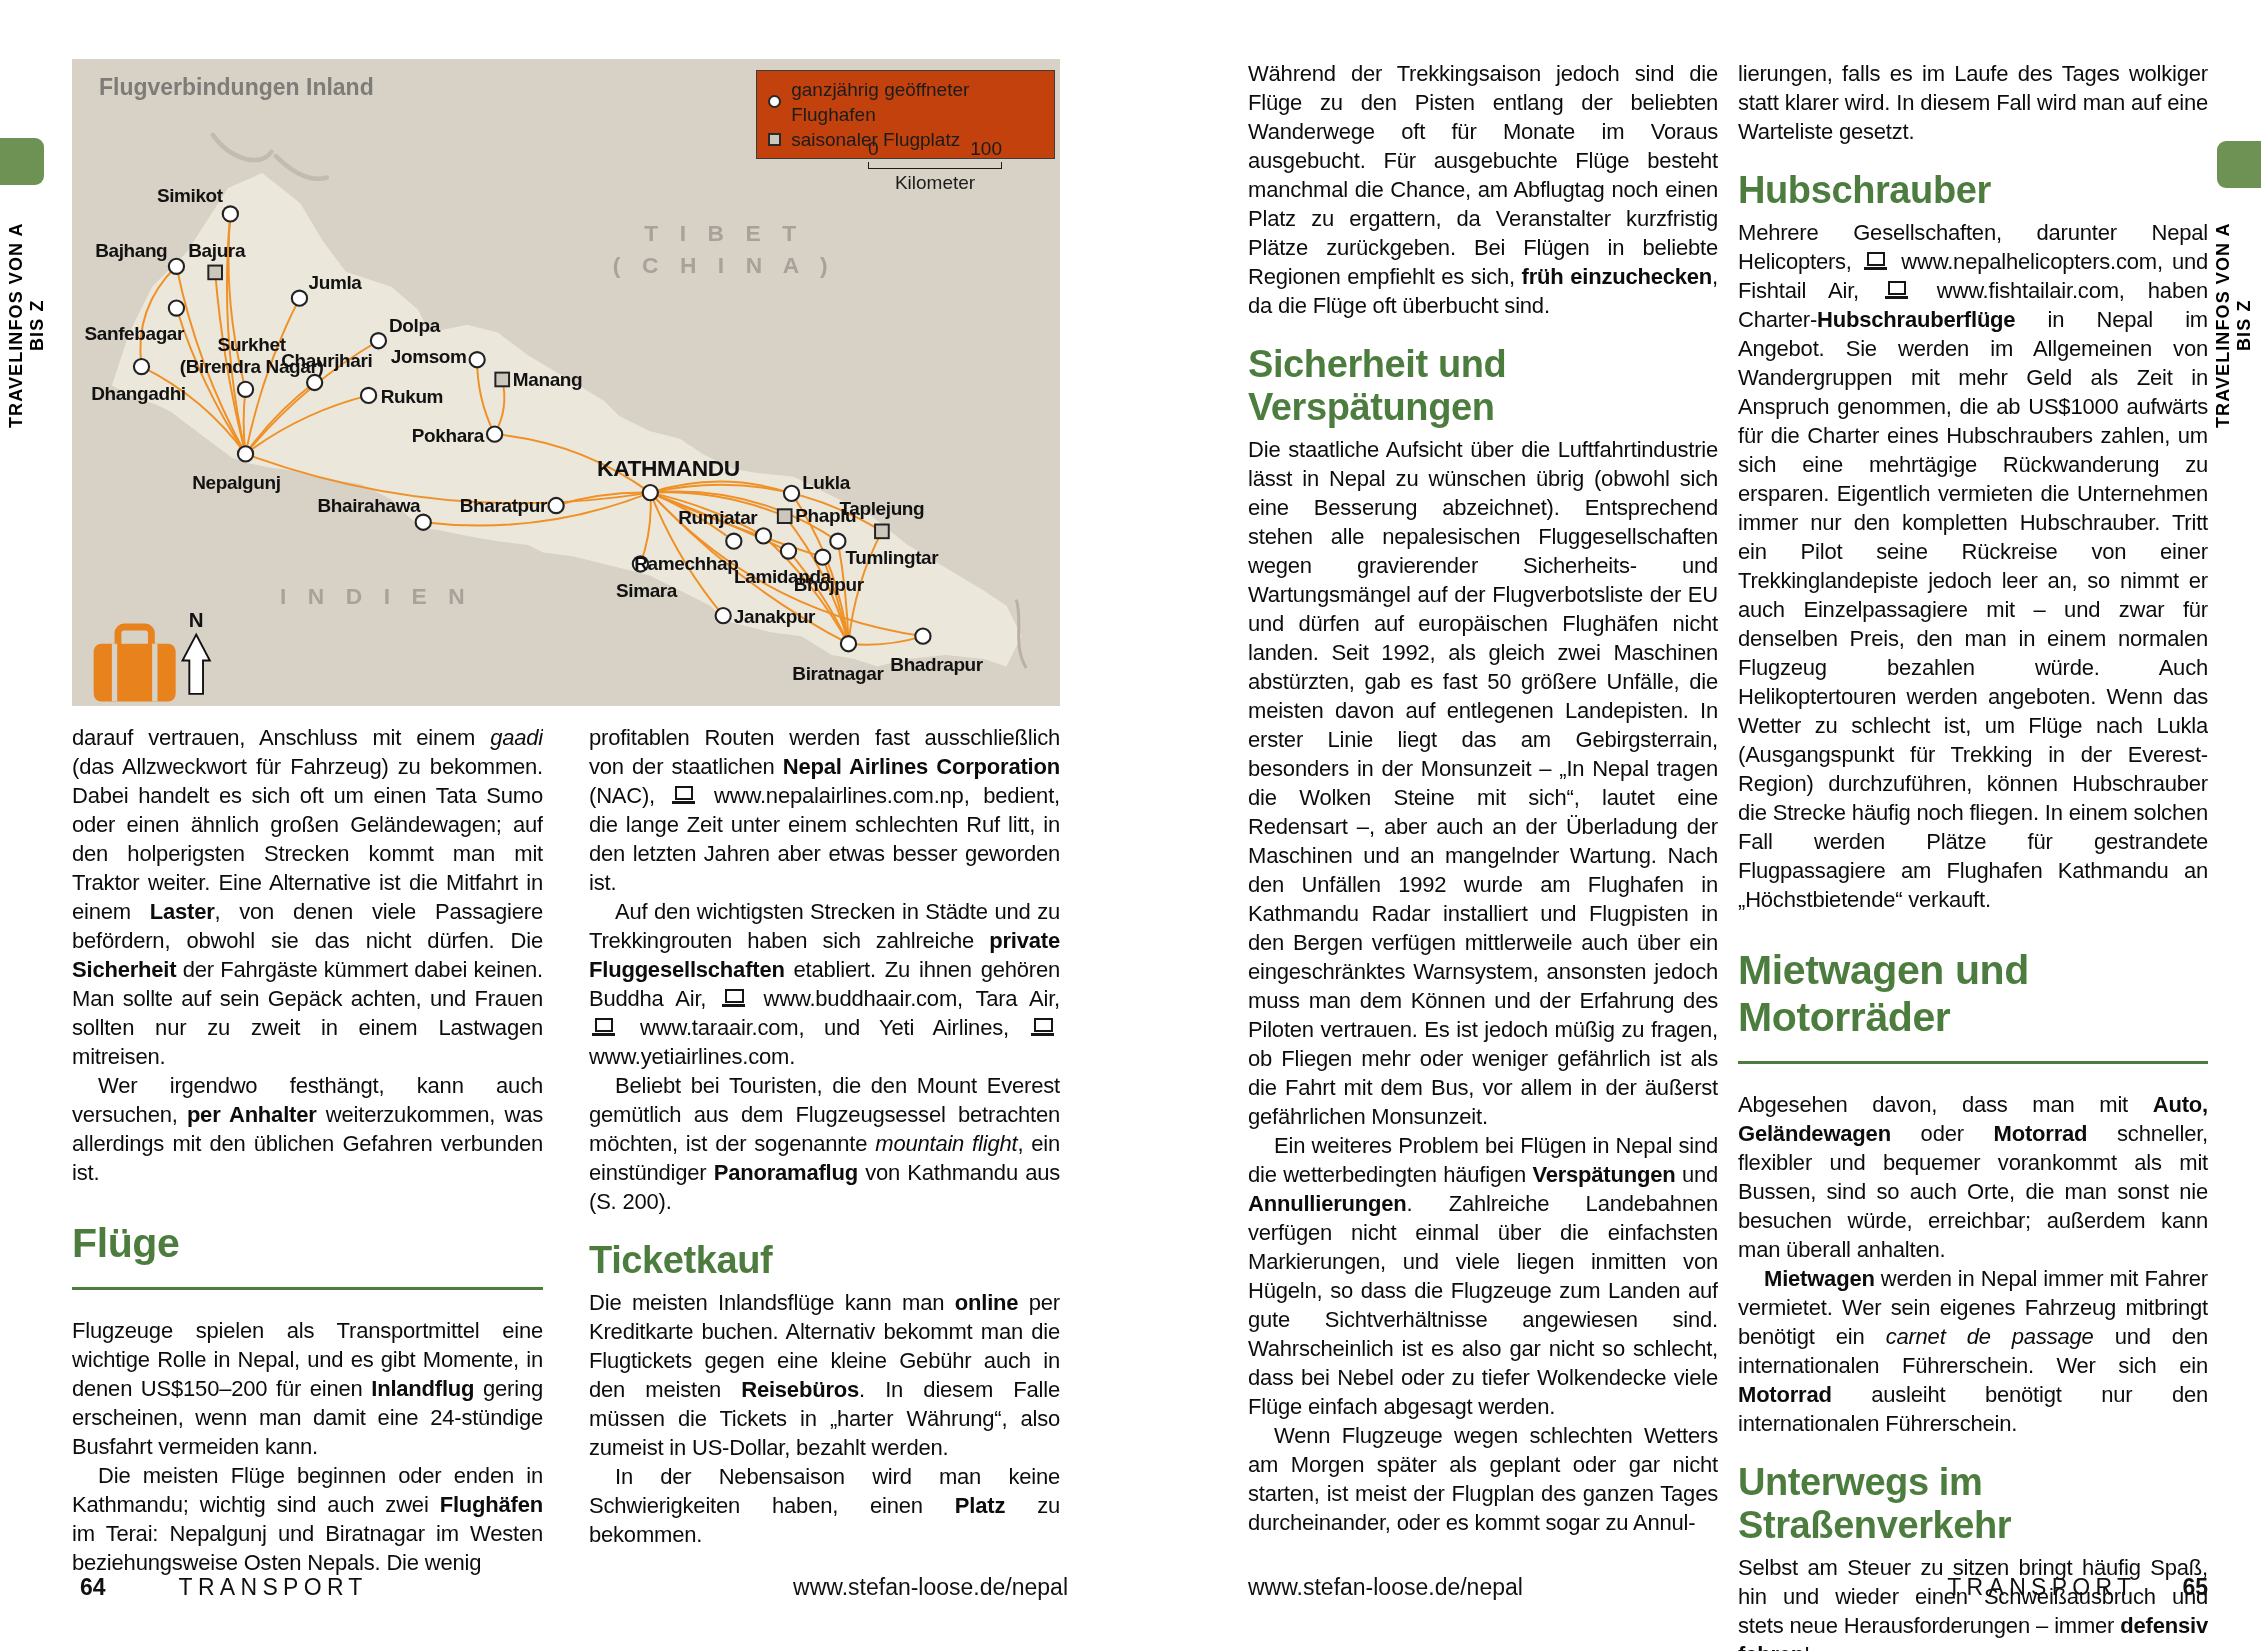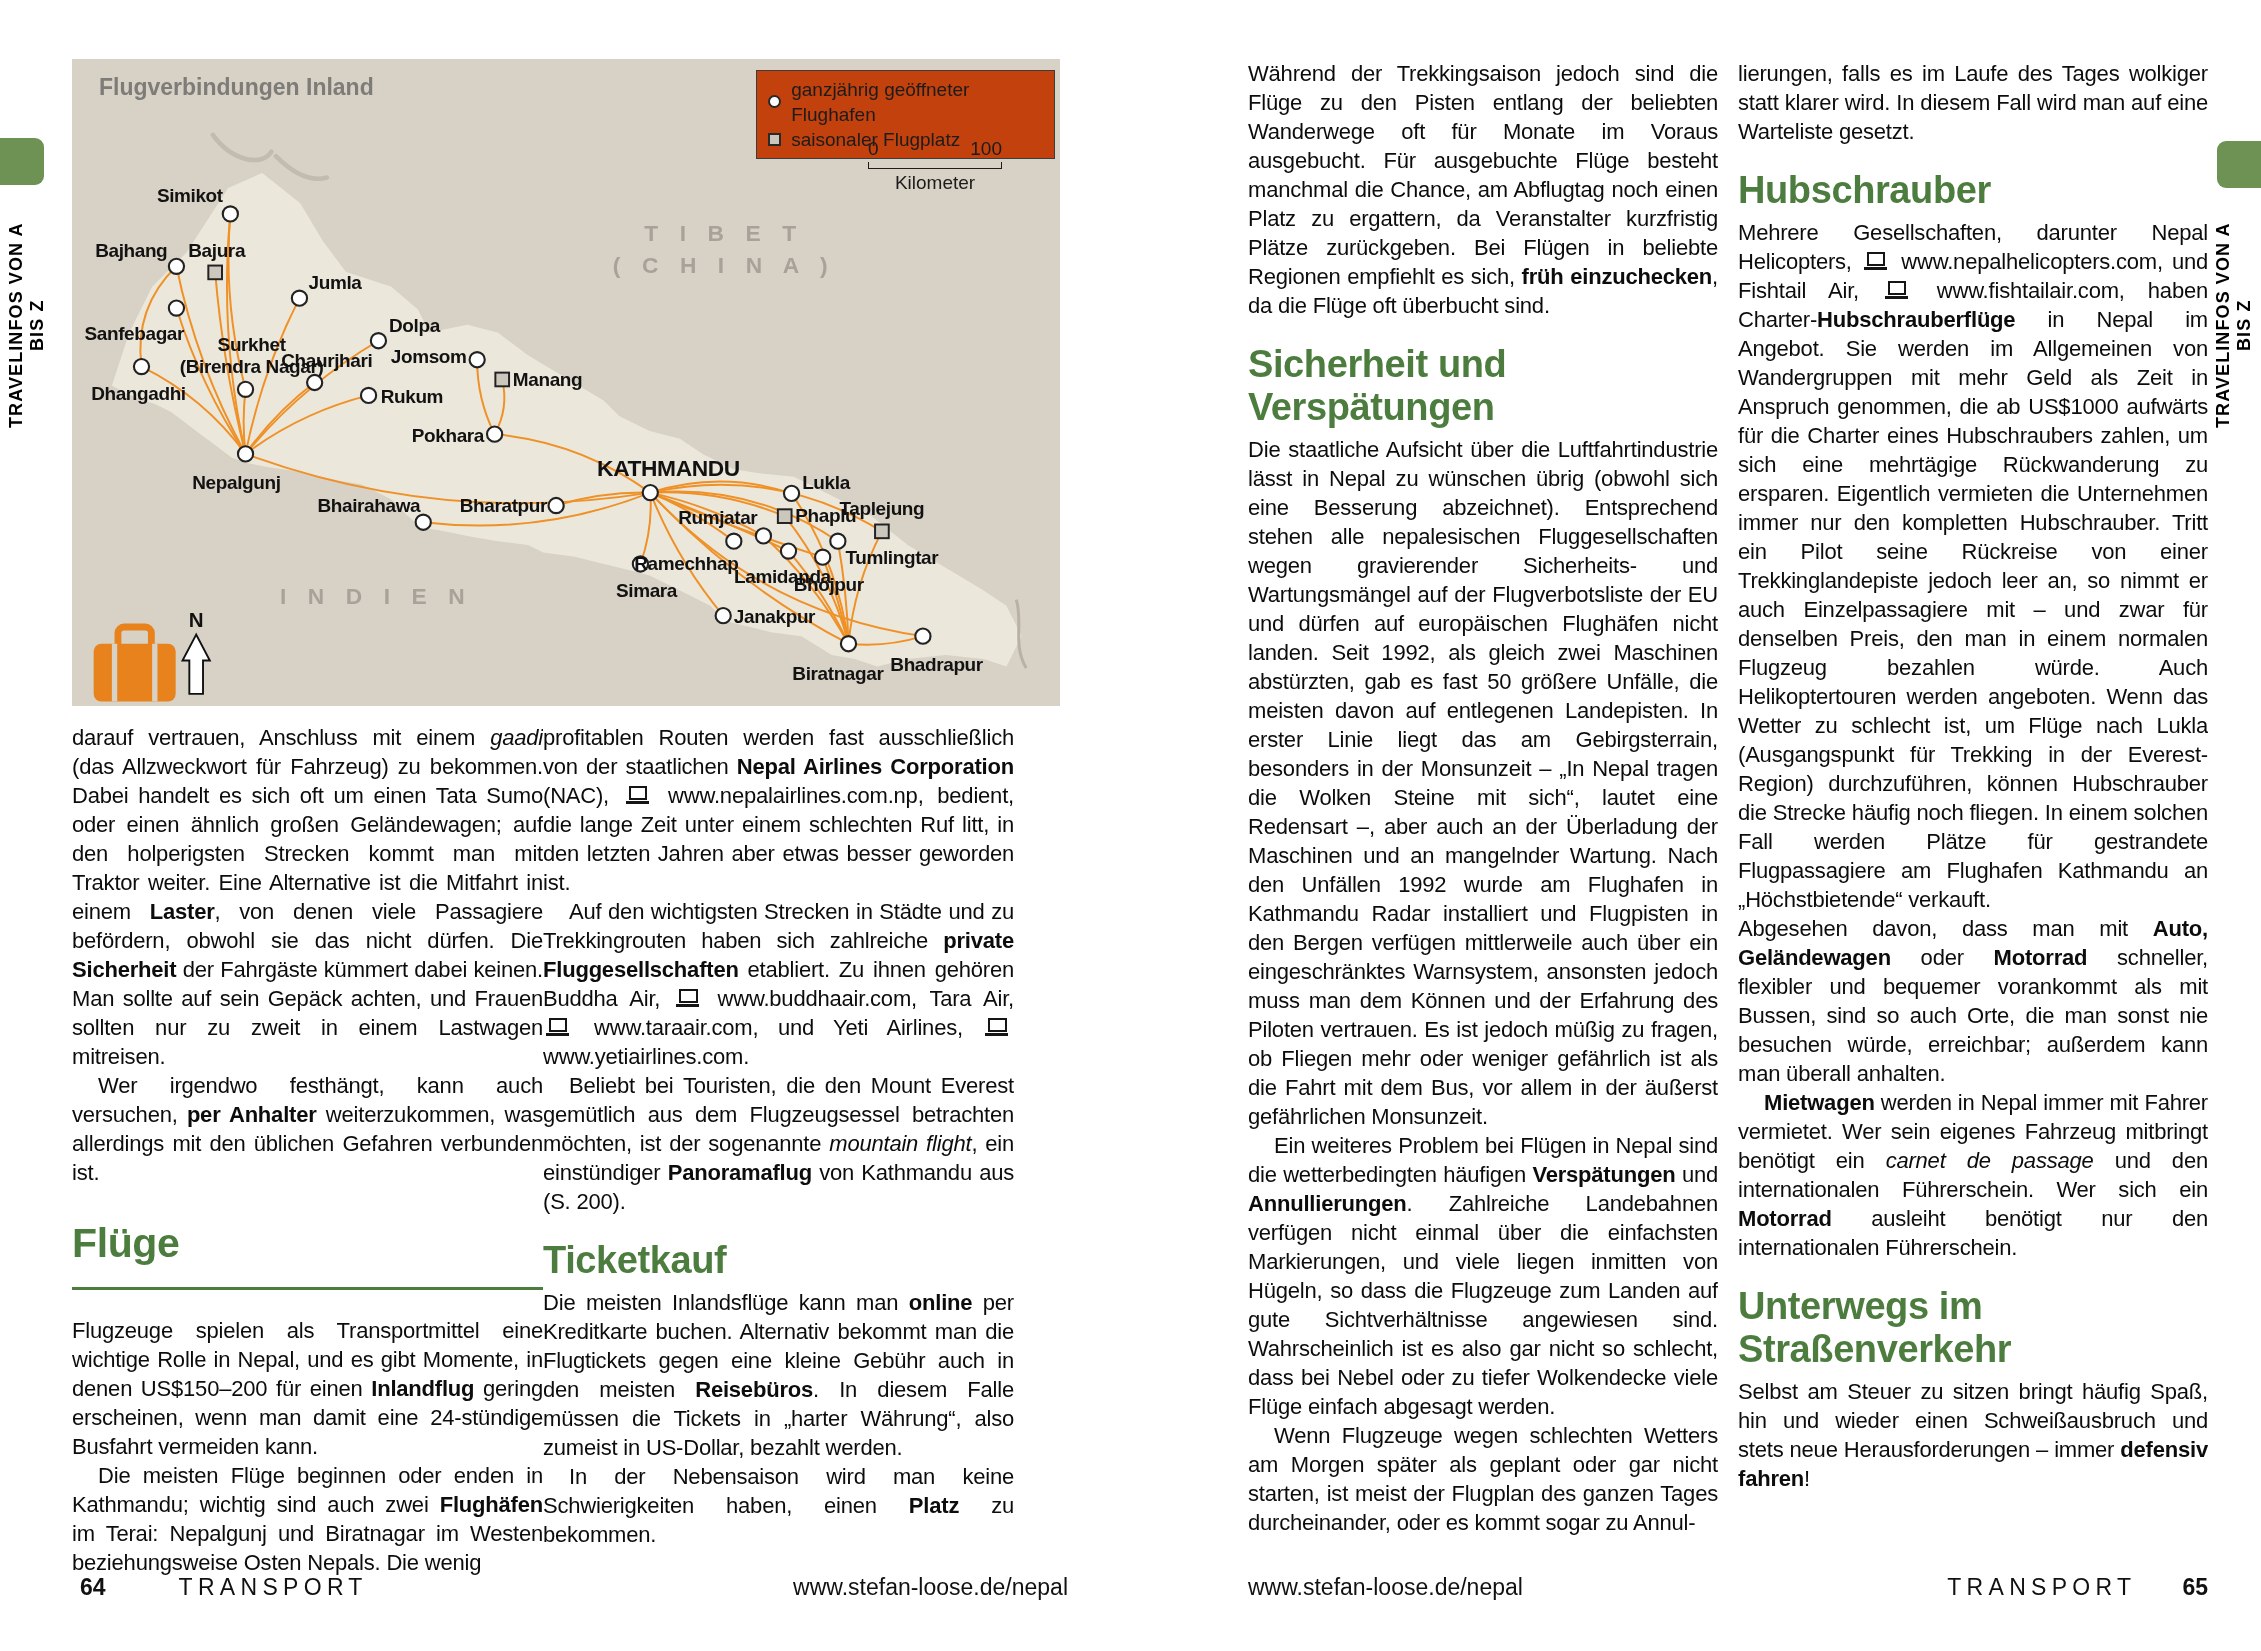--- a/index.html
+++ b/index.html
@@ -24,21 +24,21 @@
   .sym{display:inline-block;width:13px;height:13px;border:2.3px solid #2a2a28;box-sizing:border-box;flex:0 0 auto;}
   .sym.circle{border-radius:50%;background:#fff;}
   .sym.square{background:#cbc7bd;}
   .scalebar{position:absolute;left:796px;top:79px;width:134px;font-size:19px;color:#1c1c1c;}
   .scale-nums{display:flex;justify-content:space-between;padding:0 0 1.5px 0;}
   .scale-line{height:6.8px;border-left:1.9px solid #1c1c1c;border-right:1.9px solid #1c1c1c;border-bottom:1.9px solid #1c1c1c;}
   .scale-unit{text-align:center;padding-top:2.3px;}
 
   
   .cols{position:absolute;display:flex;}
-  .cols.left-page{left:72px;top:723px;width:988px;}
+  .cols.left-page{left:72px;top:723px;width:988px;gap:46px;}
   .cols.right-page{left:1248px;top:59px;width:960px;gap:20px;}
   .col{width:471px;overflow:hidden;}
   p.body{margin:0;font-size:22px;line-height:29px;text-align:justify;letter-spacing:-0.2px;color:#0c0c0c;}
   p.body.ind{text-indent:26px;}
   .h1{color:#4c7d3f;font-size:41px;font-weight:bold;letter-spacing:-0.4px;
       border-bottom:3px solid #4c7d3f;padding:33px 0 20px 0;margin-bottom:26px;}
   .h2{color:#4c7d3f;font-size:38px;font-weight:bold;letter-spacing:-0.4px;margin:23px 0 6px 0;}
   .web-icon{display:inline-block;width:24px;height:19px;position:relative;vertical-align:-2.3px;margin:0 4.6px 0 3px;}
   .web-icon::before{content:"";position:absolute;left:3px;top:0;width:14.4px;height:10px;border:2.3px solid #151515;}
   .web-icon::after{content:"";position:absolute;left:0;bottom:1.5px;width:23px;height:3px;background:#151515;}
@@ -224,20 +224,21 @@
         <p class="body">Während der Trekkingsaison jedoch sind die Flüge zu den Pisten entlang der beliebten Wanderwege oft für Monate im Voraus ausgebucht. Für ausgebuchte Flüge besteht manchmal die Chance, am Abflugtag noch einen Platz zu ergattern, da Veranstalter kurzfristig Plätze zurückgeben. Bei Flügen in beliebte Regionen empfiehlt es sich, <b>früh einzuchecken</b>, da die Flüge oft überbucht sind.</p>
         <div class="h2">Sicherheit und Verspätungen</div>
         <p class="body">Die staatliche Aufsicht über die Luftfahrtindustrie lässt in Nepal zu wünschen übrig (obwohl sich eine Besserung abzeichnet). Entsprechend stehen alle nepalesischen Fluggesellschaften wegen gravierender Sicherheits- und Wartungsmängel auf der Flugverbotsliste der EU und dürfen auf europäischen Flughäfen nicht landen. Seit 1992, als gleich zwei Maschinen abstürzten, gab es fast 50 größere Unfälle, die meisten davon auf entlegenen Landepisten. In erster Linie liegt das am Gebirgsterrain, besonders in der Monsunzeit – „In Nepal tragen die Wolken Steine mit sich“, lautet eine Redensart –, aber auch an der Überladung der Maschinen und an mangelnder Wartung. Nach den Unfällen 1992 wurde am Flughafen in Kathmandu Radar installiert und Flugpisten in den Bergen verfügen mittlerweile auch über ein eingeschränktes Warnsystem, ansonsten jedoch muss man dem Können und der Erfahrung des Piloten vertrauen. Es ist jedoch müßig zu fragen, ob Fliegen mehr oder weniger gefährlich ist als die Fahrt mit dem Bus, vor allem in der äußerst gefährlichen Monsunzeit.</p>
         <p class="body ind">Ein weiteres Problem bei Flügen in Nepal sind die wetterbedingten häufigen <b>Verspätungen</b> und <b>Annullierungen</b>. Zahlreiche Landebahnen verfügen nicht einmal über die einfachsten Markierungen, und viele liegen inmitten von Hügeln, so dass die Flugzeuge zum Landen auf gute Sichtverhältnisse angewiesen sind. Wahrscheinlich ist es also gar nicht so schlecht, dass bei Nebel oder zu tiefer Wolkendecke viele Flüge einfach abgesagt werden.</p>
         <p class="body ind">Wenn Flugzeuge wegen schlechten Wetters am Morgen später als geplant oder gar nicht starten, ist meist der Flugplan des ganzen Tages durcheinander, oder es kommt sogar zu Annul-</p>
       </div>
     <div class="col" id="right-col2">
         <p class="body">lierungen, falls es im Laufe des Tages wolkiger statt klarer wird. In diesem Fall wird man auf eine Warteliste gesetzt.</p>
         <div class="h2">Hubschrauber</div>
         <p class="body">Mehrere Gesellschaften, darunter Nepal Helicopters, <span class="web-icon"></span> www.nepalhelicopters.com, und Fishtail Air, <span class="web-icon"></span> www.fishtailair.com, haben Charter-<b>Hubschrauberflüge</b> in Nepal im Angebot. Sie werden im Allgemeinen von Wandergruppen mit mehr Geld als Zeit in Anspruch genommen, die ab US$1000 aufwärts für die Charter eines Hubschraubers zahlen, um sich eine mehrtägige Rückwanderung zu ersparen. Eigentlich vermieten die Unternehmen immer nur den kompletten Hubschrauber. Tritt ein Pilot seine Rückreise von einer Trekkinglandepiste jedoch leer an, so nimmt er auch Einzelpassagiere mit – und zwar für denselben Preis, den man in einem normalen Flugzeug bezahlen würde. Auch Helikoptertouren werden angeboten. Wenn das Wetter zu schlecht ist, um Flüge nach Lukla (Ausgangspunkt für Trekking in der Everest-Region) durchzuführen, können Hubschrauber die Strecke häufig noch fliegen. In einem solchen Fall werden Plätze für gestrandete Flugpassagiere am Flughafen Kathmandu an „Höchstbietende“ verkauft.</p>
+        <div class="h1">Mietwagen und Motorräder</div>
         <p class="body">Abgesehen davon, dass man mit <b>Auto, Geländewagen</b> oder <b>Motorrad</b> schneller, flexibler und bequemer vorankommt als mit Bussen, sind so auch Orte, die man sonst nie besuchen würde, erreichbar; außerdem kann man überall anhalten.</p>
         <p class="body ind"><b>Mietwagen</b> werden in Nepal immer mit Fahrer vermietet. Wer sein eigenes Fahrzeug mitbringt benötigt ein <i>carnet de passage</i> und den internationalen Führerschein. Wer sich ein <b>Motorrad</b> ausleiht benötigt nur den internationalen Führerschein.</p>
         <div class="h2">Unterwegs im Straßenverkehr</div>
         <p class="body">Selbst am Steuer zu sitzen bringt häufig Spaß, hin und wieder einen Schweißausbruch und stets neue Herausforderungen – immer <b>defensiv fahren</b>!</p>
       </div>
   </div>
   <div class="footer right">
     <span class="url">www.stefan-loose.de/nepal</span>
     <span class="grp">
       <span class="sectionname">TRANSPORT</span>

